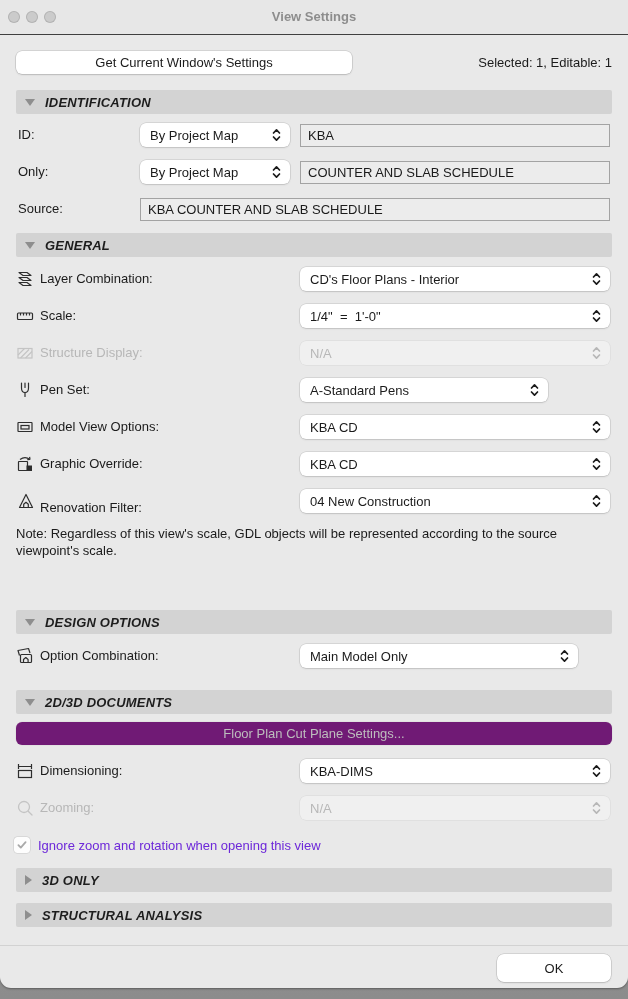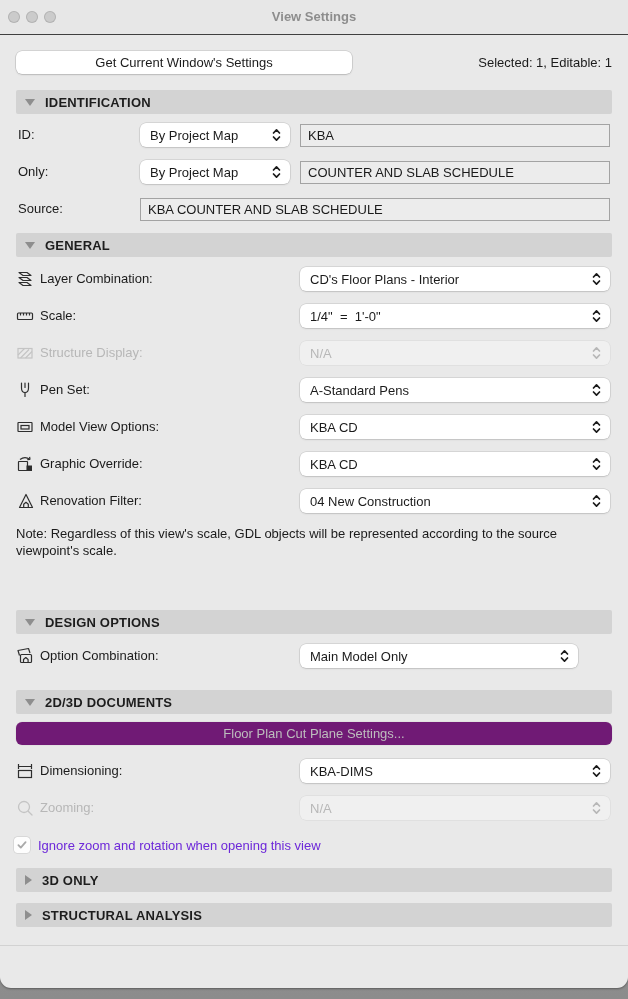--- a/index.html
+++ b/index.html
@@ -23,21 +23,21 @@
   .btn{
     position:absolute;background:#fff;border-radius:6px;text-align:center;
     box-shadow:0 0 0 0.5px rgba(0,0,0,.18),0 1px 2px rgba(0,0,0,.12);
     display:flex;align-items:center;justify-content:center;box-sizing:border-box;
   }
   .btn.dim{background:#701a75;color:#bdbdbd;box-shadow:0 0 0 0.5px rgba(0,0,0,.06);}
   
   .sechd{
     position:absolute;left:16px;width:596px;height:24px;background:#d3d3d3;border-radius:2px;
     display:flex;align-items:center;box-sizing:border-box;padding-left:9px;
-    font-weight:bold;color:#1d1d1d;letter-spacing:.2px;
+    font-weight:bold;color:#1d1d1d;letter-spacing:.2px;font-style:italic;
   }
   .sechd .hd-label{margin-left:10px;}
   .tri-open{width:0;height:0;border-left:5.5px solid transparent;border-right:5.5px solid transparent;border-top:7px solid #8e8e8e;}
   .tri-closed{width:0;height:0;border-top:5.5px solid transparent;border-bottom:5.5px solid transparent;border-left:7px solid #8e8e8e;}
   
   .select{
     position:absolute;height:24px;background:#fff;border-radius:6px;
     box-shadow:0 0 0 0.5px rgba(0,0,0,.16),0 1px 2px rgba(0,0,0,.10);
     display:flex;align-items:center;box-sizing:border-box;padding:0 26px 0 10px;
     white-space:nowrap;overflow:hidden;
@@ -160,21 +160,21 @@
 
   <div style="position:absolute;top:378px;left:0;width:628px;height:24px">
     <span class="icon" style="top:2px">
       <svg width="20" height="20" viewBox="0 0 20 20" fill="none" stroke="currentColor" stroke-width="1.2" stroke-linecap="round">
           <path d="M6.5 3 V8 C6.5 11 8 12.5 10 12.5 C12 12.5 13.5 11 13.5 8 V3"></path>
           <path d="M10 3 V7.5"></path>
           <path d="M10 12.5 V16.5"></path>
         </svg>
     </span>
     <span class="lbl" style="left:40px;top:0">Pen Set:</span>
-    <div class="select" style="left:300px;top:0;width:310px">
+    <div class="select" style="left:300px;top:0;width:248px">
       <span>A-Standard Pens</span>
       <svg class="chev" width="11" height="16" viewBox="0 0 11 16">
           <path d="M2.5 6 L5.5 2.8 L8.5 6 M2.5 10 L5.5 13.2 L8.5 10" fill="none" stroke="currentColor" stroke-width="1.7" stroke-linecap="round" stroke-linejoin="round"></path>
         </svg>
     </div>
   </div>
 
   <div style="position:absolute;top:415px;left:0;width:628px;height:24px">
     <span class="icon" style="top:2px">
       <svg width="20" height="20" viewBox="0 0 20 20" fill="none" stroke="currentColor" stroke-width="1.2">
@@ -209,21 +209,21 @@
     </div>
   </div>
 
   <div style="position:absolute;top:489px;left:0;width:628px;height:24px">
     <span class="icon" style="top:2px">
       <svg width="20" height="20" viewBox="0 0 20 20" fill="none" stroke="currentColor" stroke-width="1.2" stroke-linejoin="round">
           <path d="M11 3.5 L17.5 16.5 H4.5 Z"></path>
           <path d="M8.7 16.5 v-3.2 l2.3 -2 2.3 2 v3.2"></path>
         </svg>
     </span>
-    <span class="lbl" style="left:40px;top:0">Renovation Filter:</span>
+    <span class="lbl" style="left:40px;top:7px">Renovation Filter:</span>
     <div class="select" style="left:300px;top:0;width:310px">
       <span>04 New Construction</span>
       <svg class="chev" width="11" height="16" viewBox="0 0 11 16">
           <path d="M2.5 6 L5.5 2.8 L8.5 6 M2.5 10 L5.5 13.2 L8.5 10" fill="none" stroke="currentColor" stroke-width="1.7" stroke-linecap="round" stroke-linejoin="round"></path>
         </svg>
     </div>
   </div>
 
   <div class="note" style="top:525px">Note: Regardless of this view's scale, GDL objects will be represented according to the source viewpoint's scale.</div>
 
@@ -300,14 +300,15 @@
   <div class="sechd" style="top:868px">
     <span class="tri-closed"></span>
     <span class="hd-label">3D ONLY</span>
   </div>
   <div class="sechd" style="top:903px">
     <span class="tri-closed"></span>
     <span class="hd-label">STRUCTURAL ANALYSIS</span>
   </div>
 
   <div class="divider" style="top:945px"></div>
+  <div class="btn" style="left:497px;top:954px;width:114px;height:28px;border-radius:7px">OK</div>
 
 </div>
 
 </body></html>

